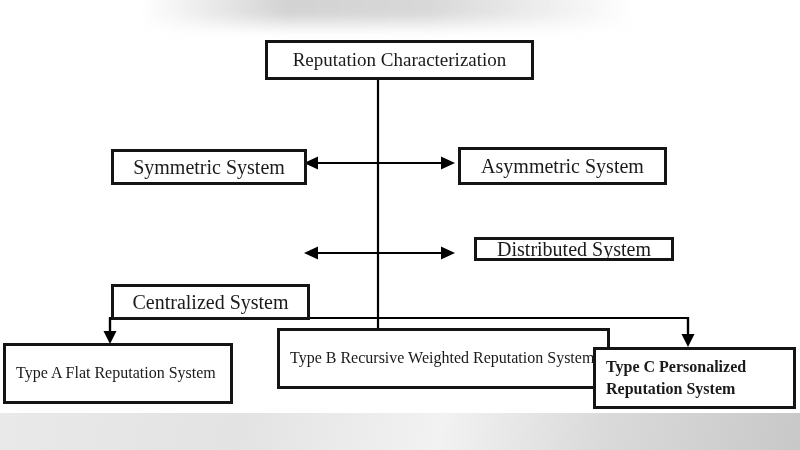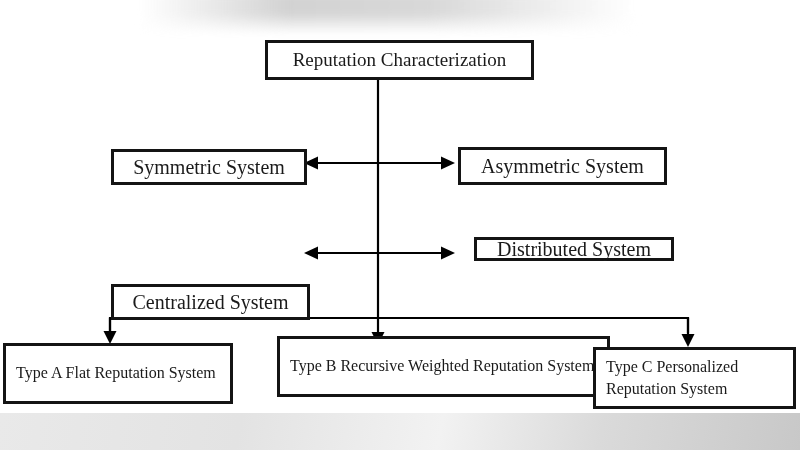--- a/index.html
+++ b/index.html
@@ -45,22 +45,22 @@
   }
   .node.center{justify-content:center;text-align:right;}
   .node.leaf{justify-content:flex-start;text-align:left;padding:2px 6px 2px 10px;font-size:16px;line-height:1.4;}
 
   .n-root       {left:265px;top:40px;width:269px;height:40px;font-size:19px;}
   .n-row1-left  {left:111px;top:149px;width:196px;height:36px;font-size:20px;}
   .n-row1-right {left:458px;top:147px;width:209px;height:38px;font-size:20px;}
   .n-row2-left  {left:111px;top:252px;width:199px;height:36px;font-size:20px;margin-top:32px;}
   .n-row2-right {left:474px;top:237px;width:200px;height:24px;font-size:20px;}
   .n-leaf-a     {left:3px;  top:343px;width:230px;height:61px;}
-  .n-leaf-b     {left:277px;top:336px;width:333px;height:61px;align-items:center;}
-  .n-leaf-c     {left:593px;top:347px;width:203px;height:62px;}
+  .n-leaf-b     {left:277px;top:328px;width:333px;height:61px;align-items:center;}
+  .n-leaf-c     {left:593px;top:347px;width:203px;height:62px;font-weight:bold;}
 </style>
 </head>
 <body>
 
 <div class="stage">
 
   <div class="bg-top"></div>
   <div class="bg-bottom"></div>
 
   <svg class="connectors" viewBox="0 0 800 450" aria-hidden="true">

